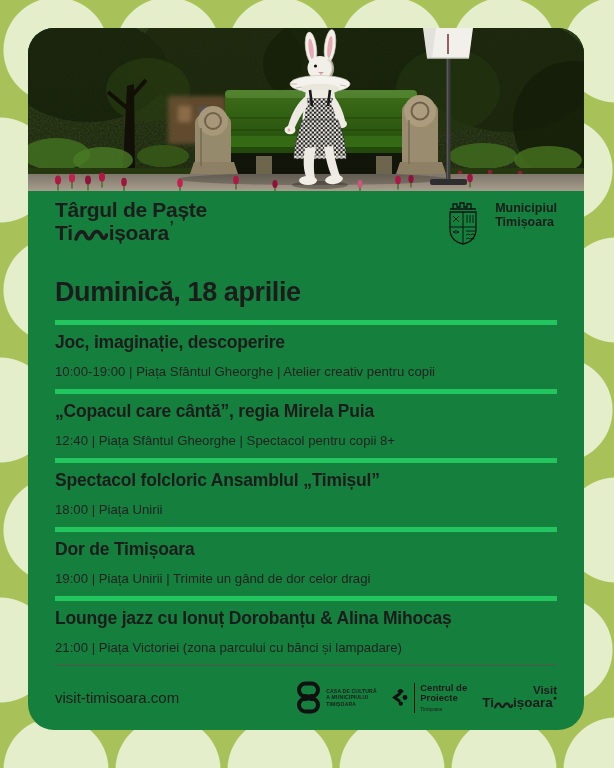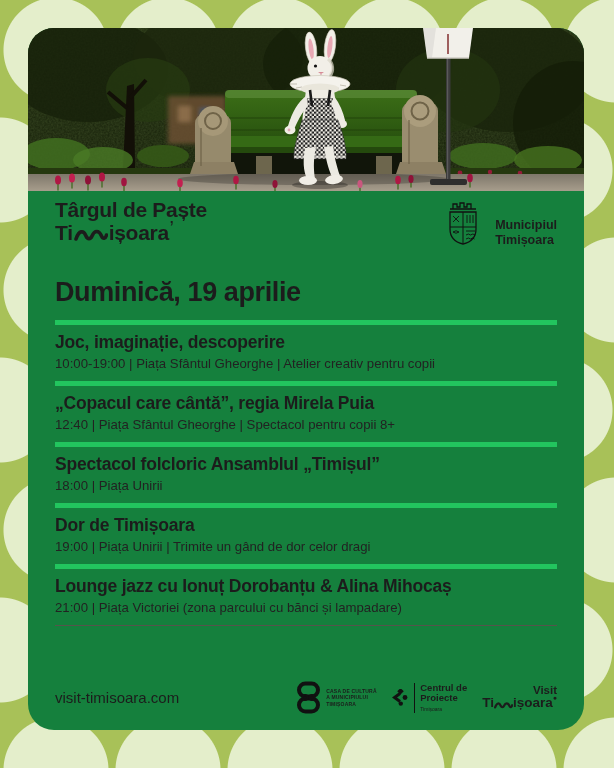--- a/index.html
+++ b/index.html
@@ -22,29 +22,29 @@
   .photo { width:556px; height:163px; }
   .photo svg { display:block; }
   .content { padding:0 27px; }
 
   .brand-row { display:flex; justify-content:space-between; align-items:flex-start; margin-top:7px; }
   .brand { font-weight:800; font-size:21px; line-height:23px; letter-spacing:-0.3px; }
   .brand-line2 { display:flex; align-items:center; }
   .brand-line2 .wave { margin:6px 1px 0; }
   .brand-mark { font-size:14px; margin-left:1px; transform:translateY(-6px); display:inline-block; }
 
-  .muni { display:flex; align-items:flex-end; gap:14px; margin-top:3px; }
+  .muni { display:flex; align-items:flex-start; gap:14px; margin-top:3px; }
   .muni-text { font-size:12.5px; font-weight:700; line-height:1.15; }
 
   .date { font-size:27px; font-weight:800; letter-spacing:-0.4px; line-height:30px; margin-top:30px; }
 
   .events { margin-top:13px; border-bottom:1px solid #55544b; }
   .event { border-top:5px solid #22c55e; padding:7px 0 9px; }
   .event-title { font-size:17.5px; font-weight:700; letter-spacing:-0.2px; line-height:20px; }
-  .event-details { font-size:13.2px; line-height:16px; margin-top:4px; color:#222; }
+  .event-details { font-size:13.2px; line-height:16px; margin-top:12px; color:#222; }
 
   .footer {
     position:absolute; left:27px; right:27px; bottom:16px;
     display:flex; justify-content:space-between; align-items:center;
   }
   .website { font-size:15px; color:#1c1c1c; }
   .partners { display:flex; align-items:center; gap:15px; }
   .partner { display:flex; align-items:center; gap:5px; }
   .tiny-lines { font-size:5px; font-weight:700; letter-spacing:0.2px; line-height:1.25; }
   .cdp-bar { width:1.5px; height:30px; background:#111; }
@@ -266,21 +266,21 @@
             <path d="M21 30 h9 M21 34 q2.5 -2 4.5 0 q2.5 -2 4.5 0 M21 38 q2.5 -2 4.5 0 q2 -2 4 0" stroke-width="0.9"></path>
           </g>
         </svg>
         <div class="muni-text">
           <div>Municipiul</div>
           <div>Timișoara</div>
         </div>
       </div>
     </div>
 
-    <h1 class="date">Duminică, 19 aprilie</h1>
+    <h1 class="date">Duminică, 18 aprilie</h1>
 
     <div class="events">
 
         <div class="event">
           <div class="event-title">Joc, imaginație, descoperire</div>
           <div class="event-details">10:00-19:00 | Piața Sfântul Gheorghe | Atelier creativ pentru copii</div>
         </div>
 
         <div class="event">
           <div class="event-title">„Copacul care cântă”, regia Mirela Puia</div>

